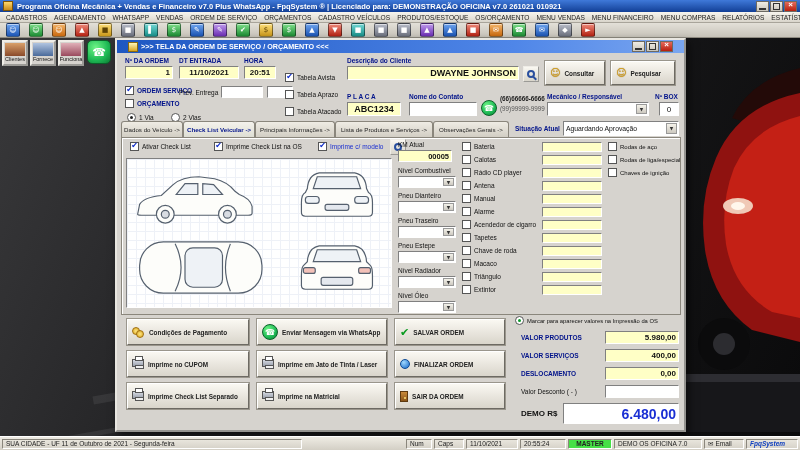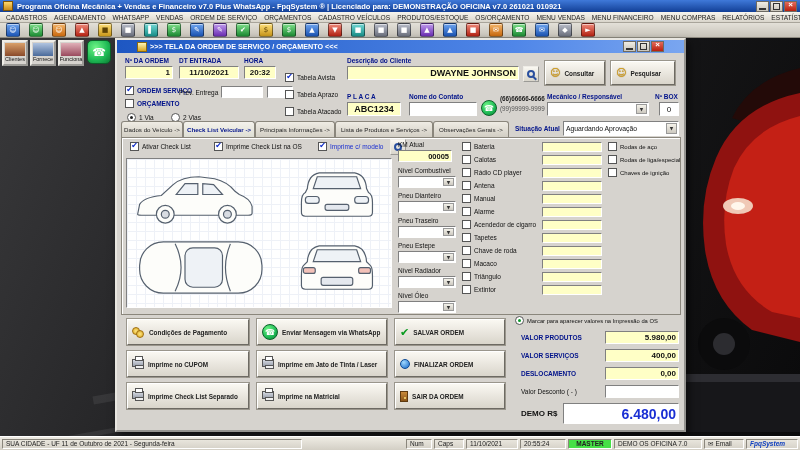--- a/index.html
+++ b/index.html
@@ -25,21 +25,21 @@
   .c5{background:linear-gradient(#ffe07a,#c9971a);color:#5e4304;} .c6{background:linear-gradient(#c09aec,#6c2fb4);}
   .c7{background:linear-gradient(#72d8d4,#19908a);} .c8{background:linear-gradient(#b8bcc8,#6d7280);}
   
   .scut{position:absolute;width:26px;height:26px;background:#d6d3ce;border:2px outset #efede7;box-sizing:border-box;display:flex;flex-direction:column;align-items:center;cursor:pointer;}
   .scut .photo{width:20px;height:13px;margin-top:1px;}
   .scut .slabel{font-size:5.5px;color:#111;line-height:7px;}
   .ph1{background:linear-gradient(#d9a06a,#8a4a2a);} .ph2{background:linear-gradient(#b0c4e0,#4a6a9a);} .ph3{background:linear-gradient(#e0b0b8,#9a4a5e);}
   .wa-big{position:absolute;width:22px;height:22px;border-radius:5px;background:radial-gradient(circle at 35% 30%,#6ef586,#1db954 60%,#0f7d36);border:1px solid #0a6128;display:flex;align-items:center;justify-content:center;color:#fff;font-size:11px;cursor:pointer;}
   
   #win{position:absolute;left:115px;top:38px;width:571px;height:394px;background:#d6d3ce;border:2px outset #e8e6e0;box-sizing:border-box;box-shadow:3px 4px 8px rgba(0,0,0,.55);}
-  .win-title{height:13px;background:linear-gradient(90deg,#1e57c2,#4f86e8 70%,#7aa6f0);color:#fff;font-size:7.2px;font-weight:bold;display:flex;align-items:center;gap:3px;padding:0 20px;white-space:nowrap;}
+  .win-title{height:13px;background:linear-gradient(90deg,#1e57c2,#4f86e8 70%,#7aa6f0);color:#fff;font-size:7.2px;font-weight:bold;display:flex;align-items:center;gap:3px;padding:0 11px;white-space:nowrap;}
   .win-ico{width:8px;height:8px;background:linear-gradient(#fdf6b8,#d9a520);border:1px solid #8a6a10;}
   .win-body{position:relative;width:100%;height:377px;font-size:7px;}
   .lbl{position:absolute;font-size:6.5px;font-weight:bold;color:#00128a;white-space:nowrap;}
   .lblk{position:absolute;font-size:6.5px;color:#111;white-space:nowrap;}
   .yfield,.wfield{position:absolute;background:#ffffc6;border:1px solid;border-color:#808080 #fff #fff #808080;box-sizing:border-box;display:flex;align-items:center;padding:0 2px;font-size:8px;font-weight:bold;color:#111;white-space:nowrap;overflow:hidden;justify-content:flex-end;}
   .wfield{background:#fff;font-weight:normal;}
   .num{justify-content:flex-end;} .ctr{justify-content:center;}
   .cbrow{position:absolute;display:flex;align-items:center;gap:3px;white-space:nowrap;cursor:pointer;}
   .cb{width:9px;height:9px;background:#fff;border:1px solid #555;box-sizing:border-box;display:flex;align-items:center;justify-content:center;font-size:8px;line-height:8px;color:#0a28c8;font-weight:bold;flex:0 0 auto;}
   .cb i{margin-top:-1px;}
@@ -184,21 +184,21 @@
       <span class="lbl" style="left:8px;top:4px">Nº DA ORDEM</span>
       <div class="yfield num" style="left:8px;top:13px;width:48px;height:13px">
           <span>1</span>
         </div>
       <span class="lbl" style="left:62px;top:4px">DT ENTRADA</span>
       <div class="yfield ctr" style="left:62px;top:13px;width:60px;height:13px">
           <span>11/10/2021</span>
         </div>
       <span class="lbl" style="left:127px;top:4px">HORA</span>
       <div class="yfield ctr" style="left:127px;top:13px;width:32px;height:13px">
-          <span>20:32</span>
+          <span>20:51</span>
         </div>
 
       <div class="cbrow" style="left:8px;top:33px">
         <span class="cb">
             <i class="glyph">✔</i>
           </span>
         <span class="cl-nav">ORDEM SERVIÇO</span>
       </div>
       <div class="cbrow" style="left:8px;top:46px">
         <span class="cb"></span>

